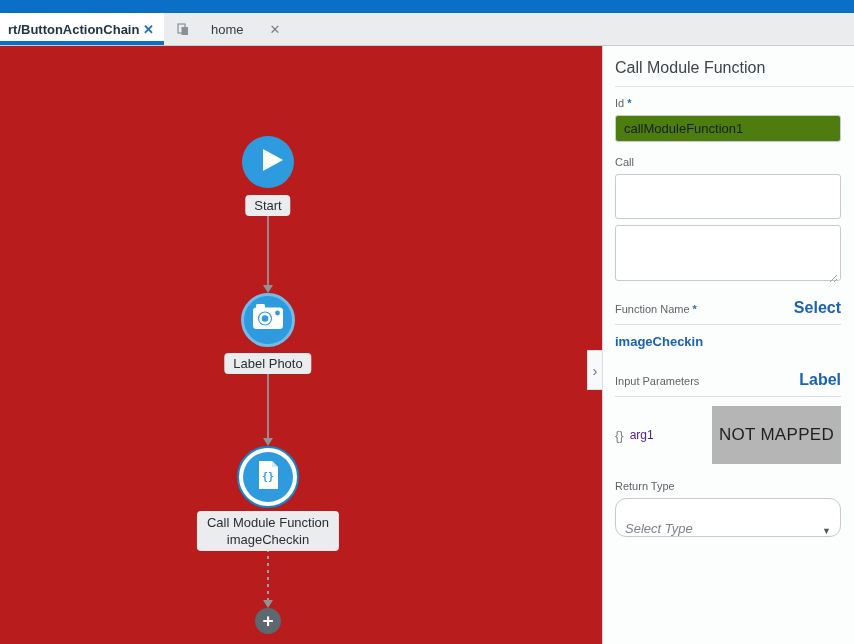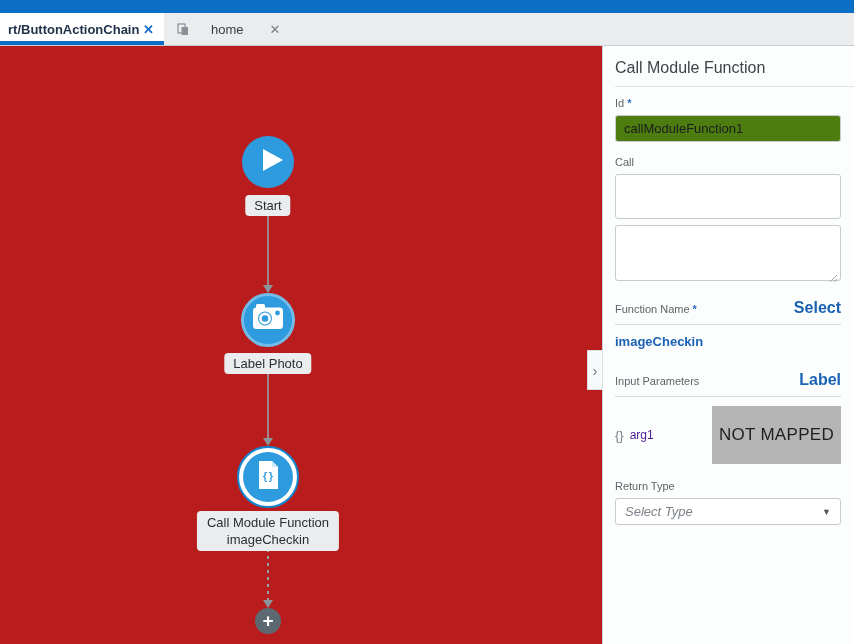--- a/index.html
+++ b/index.html
@@ -51,21 +51,21 @@
   .desc-box { height: 56px; }
   .resize-grip { position: absolute; right: 2px; bottom: 2px; width: 9px; height: 9px; }
   .row-between { display: flex; align-items: baseline; justify-content: space-between; width: 226px; }
   .link-action { font-size: 16px; font-weight: bold; color: #1a62b4; cursor: pointer; }
   .thin-divider { width: 226px; border-bottom: 1px solid #d9dde0; margin-top: 7px; }
   .fn-value { font-size: 13px; font-weight: bold; color: #1a62b4; margin-top: 9px; cursor: pointer; }
   .param-row { display: flex; align-items: center; width: 226px; margin-top: 9px; }
   .braces { color: #7d8287; font-size: 13px; margin-right: 6px; }
   .param-name { font-size: 12px; color: #4c1d95; }
   .mapped-badge { margin-left: auto; background: #b5b5b5; color: #1f1f1f; font-size: 17px; padding: 19px 7px; letter-spacing: 0.3px; }
-  .select-box { width: 226px; height: 27px; border: 1px solid #c7cbcf; border-radius: 3px; background: #ffffff; margin-top: 6px; display: flex; align-items: center; padding: 0 9px; cursor: pointer; }
+  .select-box { width: 226px; height: 39px; border: 1px solid #c7cbcf; border-radius: 11px; background: #ffffff; margin-top: 6px; display: flex; align-items: flex-end; padding: 0 9px; cursor: pointer; }
   .select-placeholder { font-size: 13px; font-style: italic; color: #7d838a; }
   .select-caret { margin-left: auto; font-size: 9px; color: #53575c; }
   .mt14 { margin-top: 14px; }
   .mt16 { margin-top: 16px; }
   .mt18 { margin-top: 18px; }
   .mt22 { margin-top: 22px; }
 </style>
 </head>
 <body>
 

